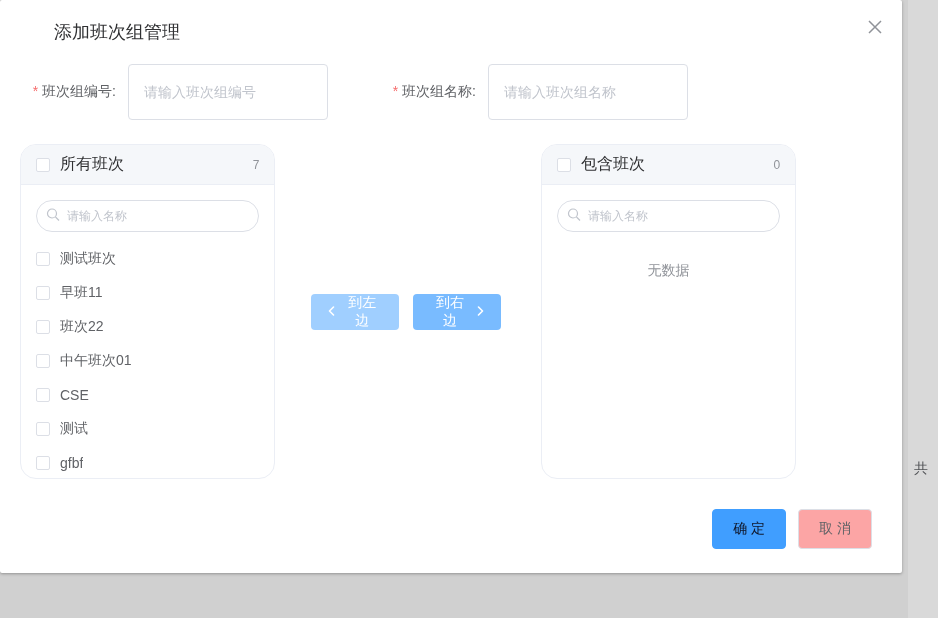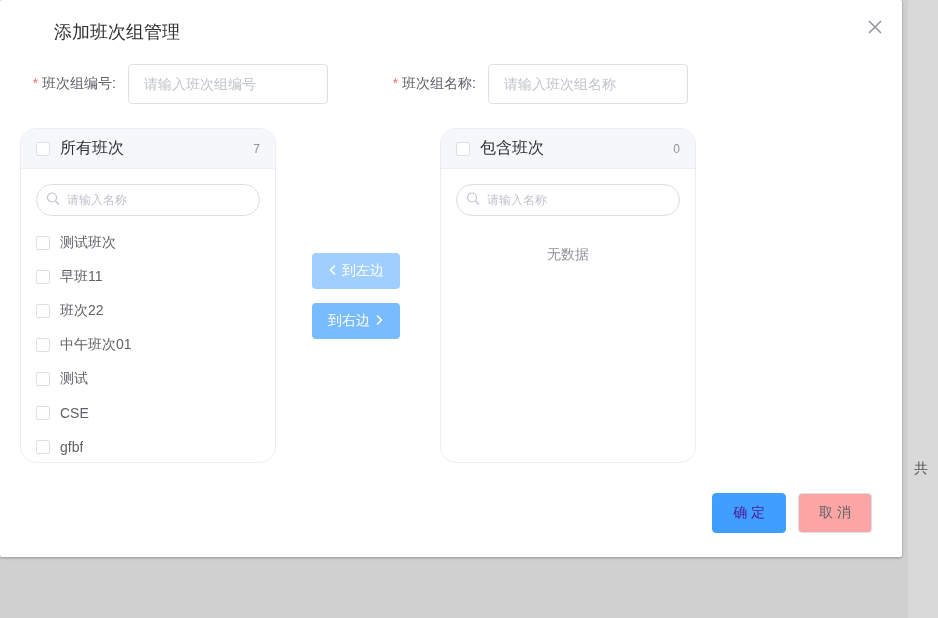--- a/index.html
+++ b/index.html
@@ -81,21 +81,21 @@
       padding-right: 12px;
       color: #606266;
       position: relative;
     }
     .required::before {
       content: "*";
       color: #f56c6c;
       margin-right: 4px;
     }
     .text-input {
-      height: 40px;
+      height: 56px;
       width: 200px;
       border: 1px solid #dcdfe6;
       border-radius: 4px;
       padding: 8px 15px;
       font-size: 14px;
       color: #606266;
       outline: none;
     }
     .text-input::placeholder { color: #c0c4cc; }
     .transfer-panel {
@@ -198,21 +198,21 @@
       overflow: hidden;
       text-overflow: ellipsis;
     }
     .panel-empty {
       text-align: center;
       color: #909399;
       padding: 20px 0;
     }
     .transfer-buttons {
       display: flex;
-      flex-direction: column;
+      flex-direction: row;
       gap: 14px;
       padding: 0 40px 0 36px;
       align-items: center;
     }
     .transfer-btn {
       height: 36px;
       padding: 0 16px;
       border: none;
       border-radius: 4px;
       font-size: 14px;
@@ -243,21 +243,21 @@
       border-radius: 4px;
       font-size: 14px;
       cursor: pointer;
       border: 1px solid #dcdfe6;
       background: #fca5a5;
       color: #606266;
     }
     .btn-primary {
       background: #409eff;
       border-color: #409eff;
-      color: #4c1d95;
+      color: #0f172a;
     }
     .transfer-wrap {
       display: flex;
       align-items: center;
     }
     .right-gap { width: 86px; }
   </style>
 </head>
 <body>
 
@@ -323,25 +323,25 @@
             <div class="list-item">
               <span class="checkbox"></span>
               <span class="item-label">班次22</span>
             </div>
             <div class="list-item">
               <span class="checkbox"></span>
               <span class="item-label">中午班次01</span>
             </div>
             <div class="list-item">
               <span class="checkbox"></span>
+              <span class="item-label">CSE</span>
+            </div>
+            <div class="list-item">
+              <span class="checkbox"></span>
               <span class="item-label">测试</span>
-            </div>
-            <div class="list-item">
-              <span class="checkbox"></span>
-              <span class="item-label">CSE</span>
             </div>
             <div class="list-item">
               <span class="checkbox"></span>
               <span class="item-label">gfbf</span>
             </div>
           </div>
         </div>
       </div>
 
       <div class="transfer-buttons">

